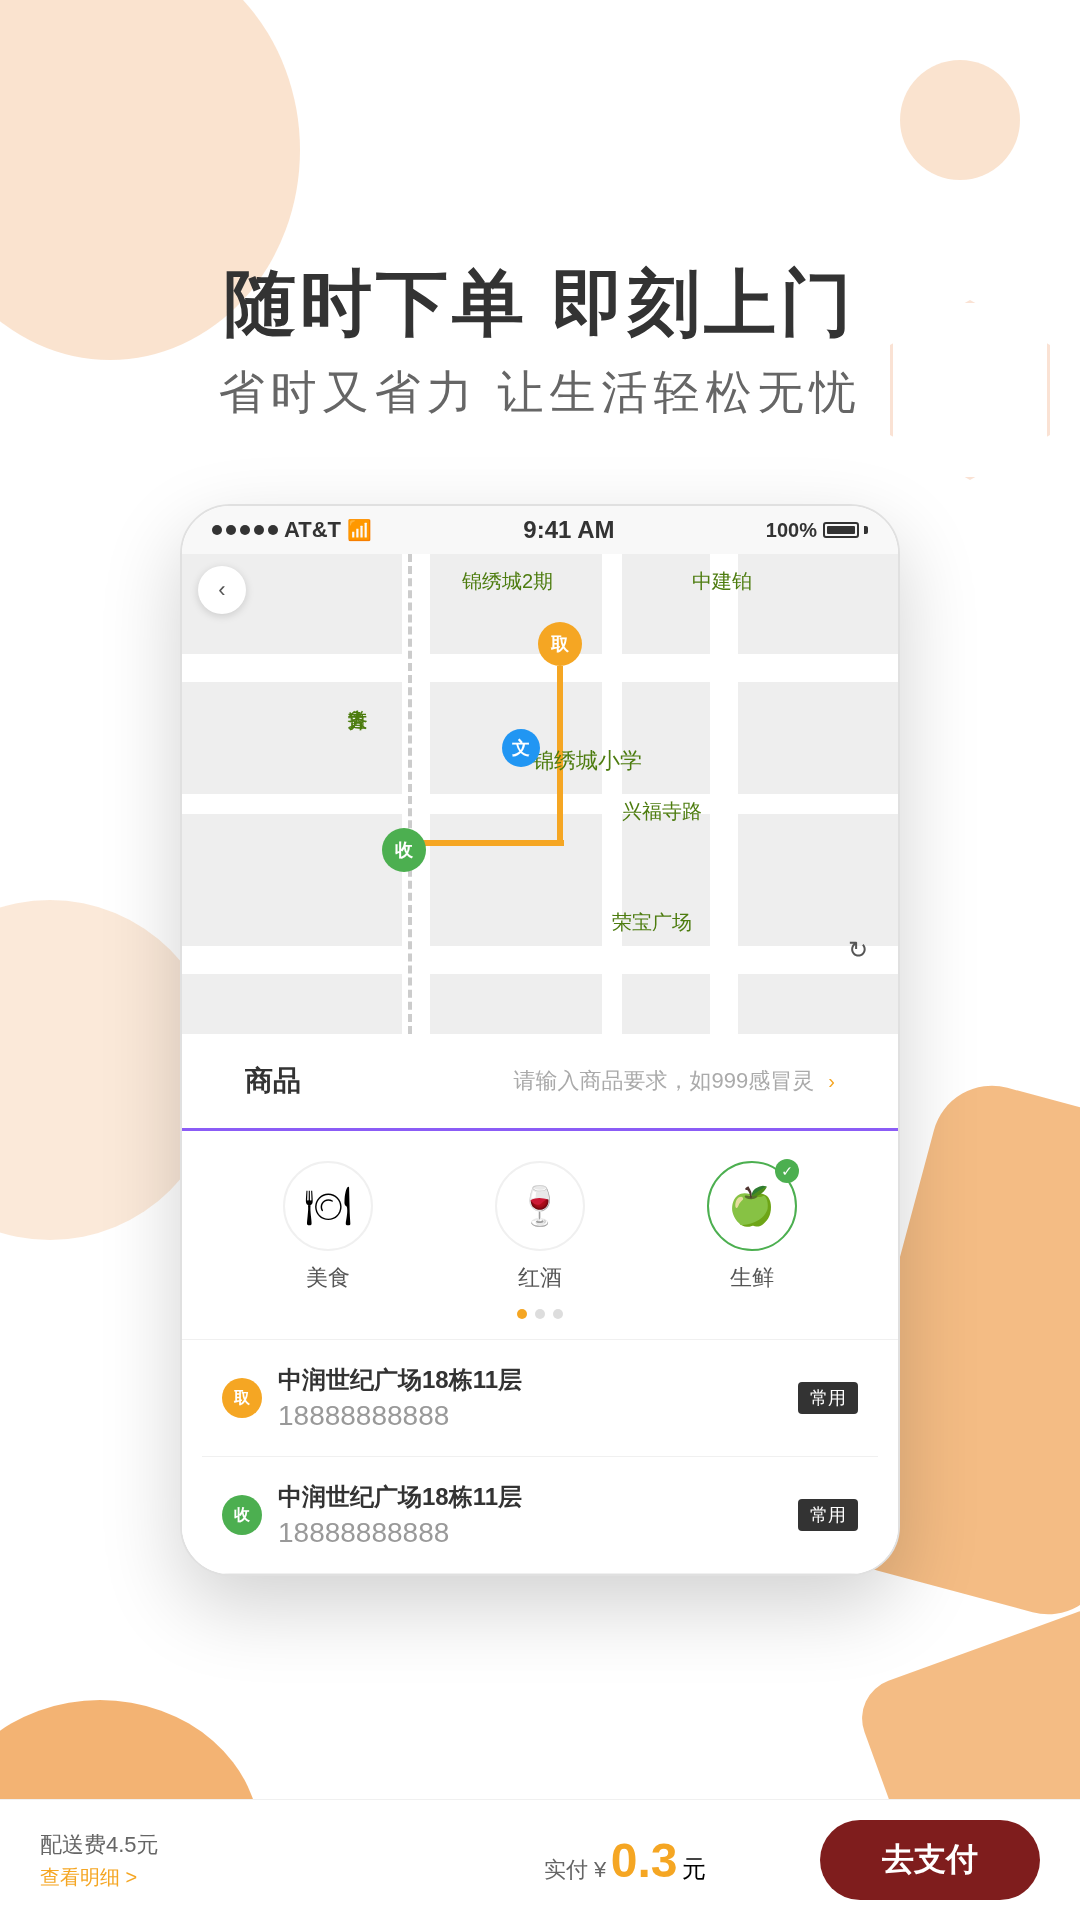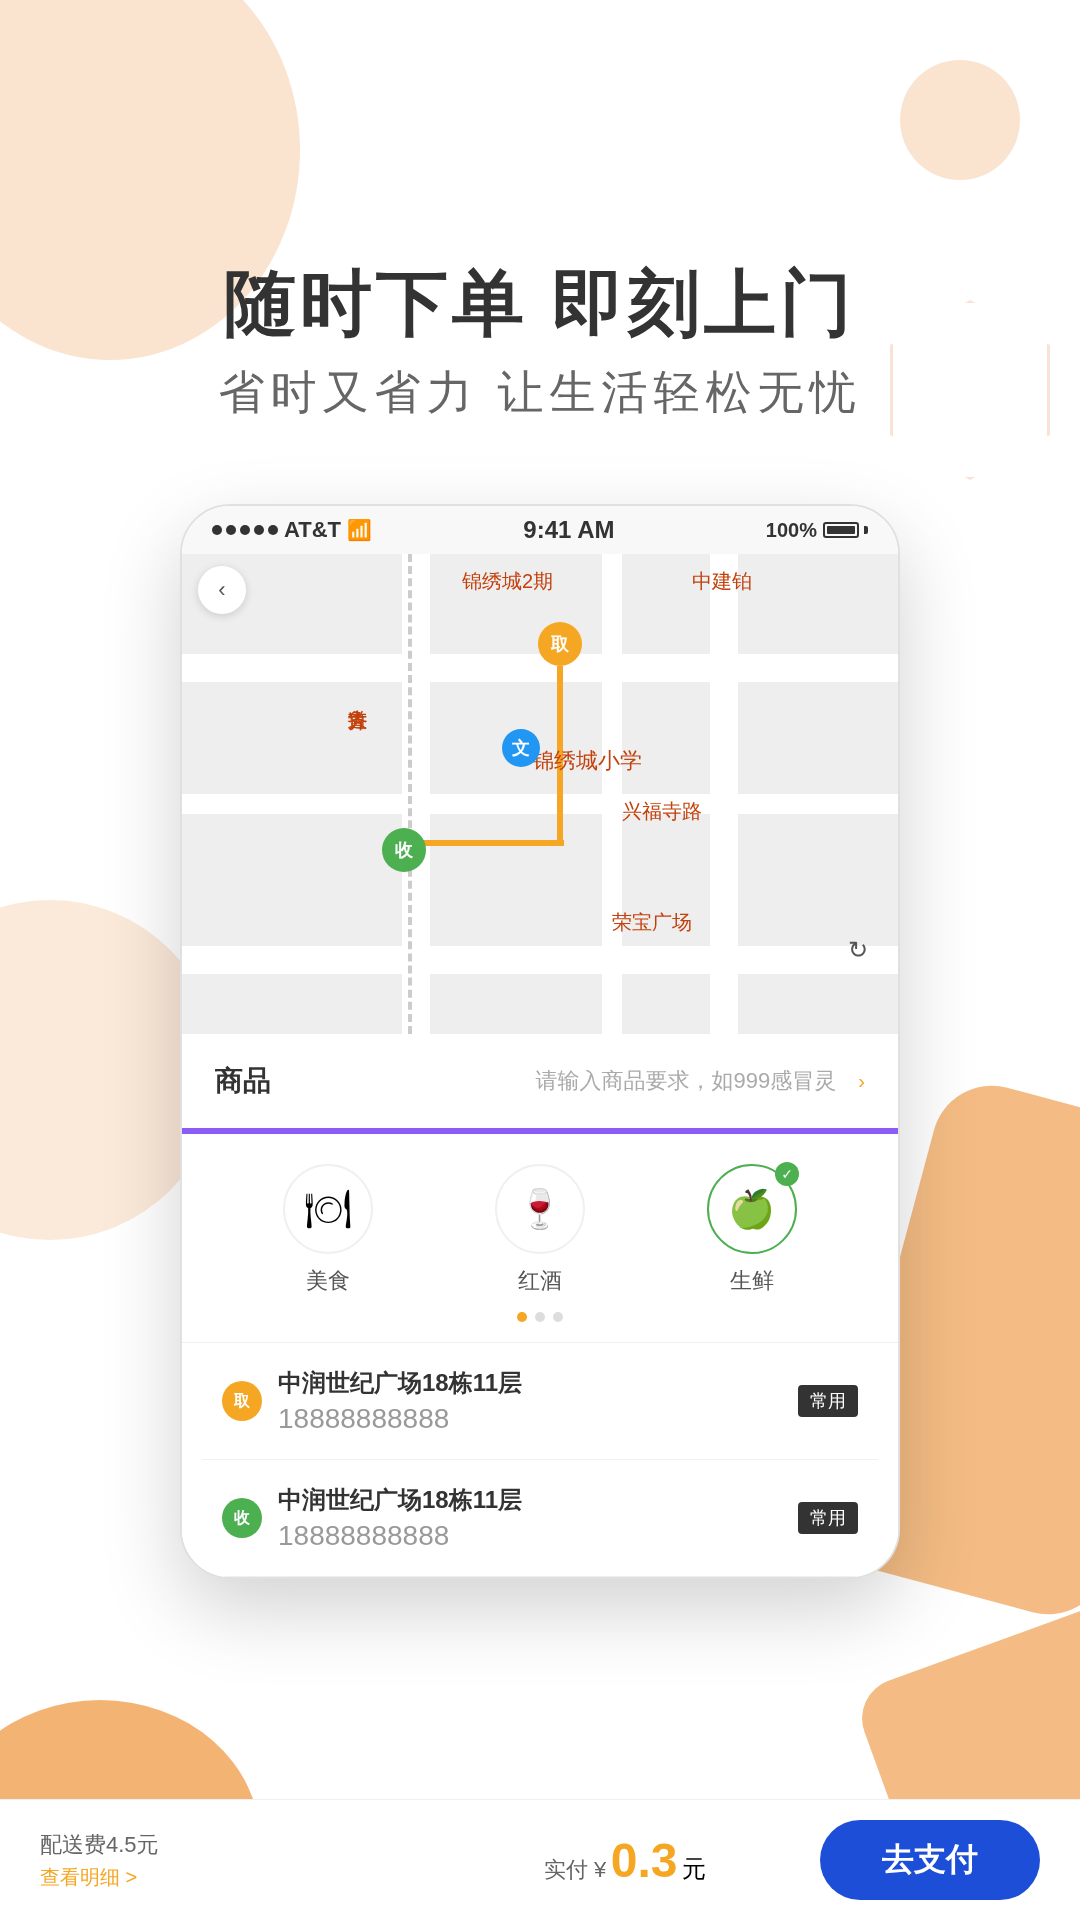--- a/index.html
+++ b/index.html
@@ -173,21 +173,21 @@
     
     .road-h1 { position: absolute; top: 100px; left: 0; right: 0; height: 28px; background: #ffffff; }
     .road-h2 { position: absolute; top: 240px; left: 0; right: 0; height: 20px; background: #ffffff; }
     .road-h3 { position: absolute; bottom: 60px; left: 0; right: 0; height: 28px; background: #ffffff; }
     .road-v1 { position: absolute; left: 220px; top: 0; bottom: 0; width: 28px; background: #ffffff; }
     .road-v2 { position: absolute; left: 420px; top: 0; bottom: 0; width: 20px; background: #ffffff; }
     .road-v3 { position: absolute; right: 160px; top: 0; bottom: 0; width: 28px; background: #ffffff; }
     .road-dashed { position: absolute; left: 226px; top: 0; bottom: 0; width: 2px; border-left: 4px dashed #cccccc; }
     
     
-    .map-label { position: absolute; font-size: 20px; color: #c2410c; font-weight: 500; }
+    .map-label { position: absolute; font-size: 20px; color: #4d7c0f; font-weight: 500; }
 
     
     .route-line {
       position: absolute;
       background: #f5a623;
     }
 
     
     .marker {
       position: absolute;
@@ -240,34 +240,34 @@
     
     .bottom-panel {
       background: #ffffff;
     }
 
     
     .product-row {
       display: flex;
       align-items: center;
       justify-content: space-between;
-      padding: 28px 33px;
-      border-bottom: 6px solid #8b5cf6;
+      padding: 28px 63px;
+      border-bottom: 3px solid #8b5cf6;
     }
     .product-label {
       font-size: 28px;
       font-weight: 600;
       color: #333;
     }
     .product-hint {
       font-size: 22px;
       color: #aaa;
       display: flex;
       align-items: center;
-      gap: 22px;
+      gap: 14px;
     }
     .product-hint-arrow { color: #f5a623; font-size: 20px; }
 
     
     .category-section {
       padding: 30px 40px 20px;
       border-bottom: 1px solid #f0f0f0;
     }
     .category-grid {
       display: flex;
@@ -362,21 +362,21 @@
     .delivery-info { flex: 1; }
     .delivery-fee { font-size: 22px; color: #666; }
     .delivery-detail { font-size: 20px; color: #f5a623; margin-top: 4px; cursor: pointer; }
     .price-section { flex: 1; text-align: center; }
     .price-label { font-size: 22px; color: #666; }
     .price-amount { font-size: 48px; font-weight: 700; color: #f5a623; }
     .price-unit { font-size: 24px; }
     .pay-btn {
       width: 220px;
       height: 80px;
-      background: #1d4ed8;
+      background: #7f1d1d;
       border-radius: 40px;
       display: flex; align-items: center; justify-content: center;
       color: white;
       font-size: 32px;
       font-weight: 600;
       cursor: pointer;
     }
   </style>
 </head>
 <body>

